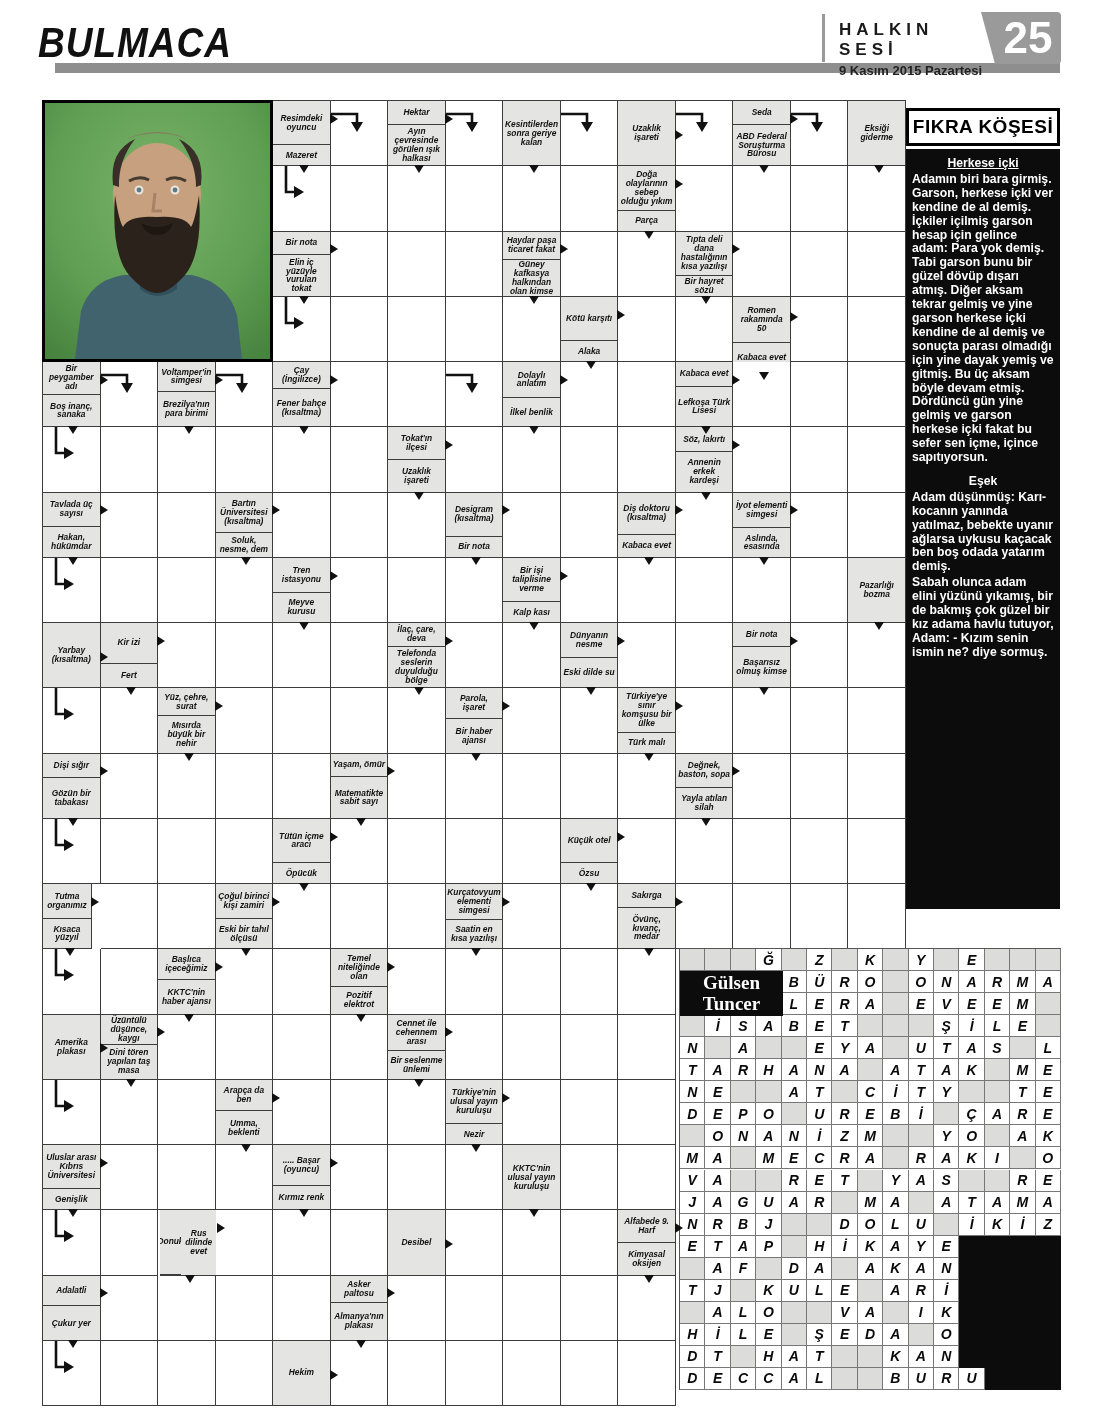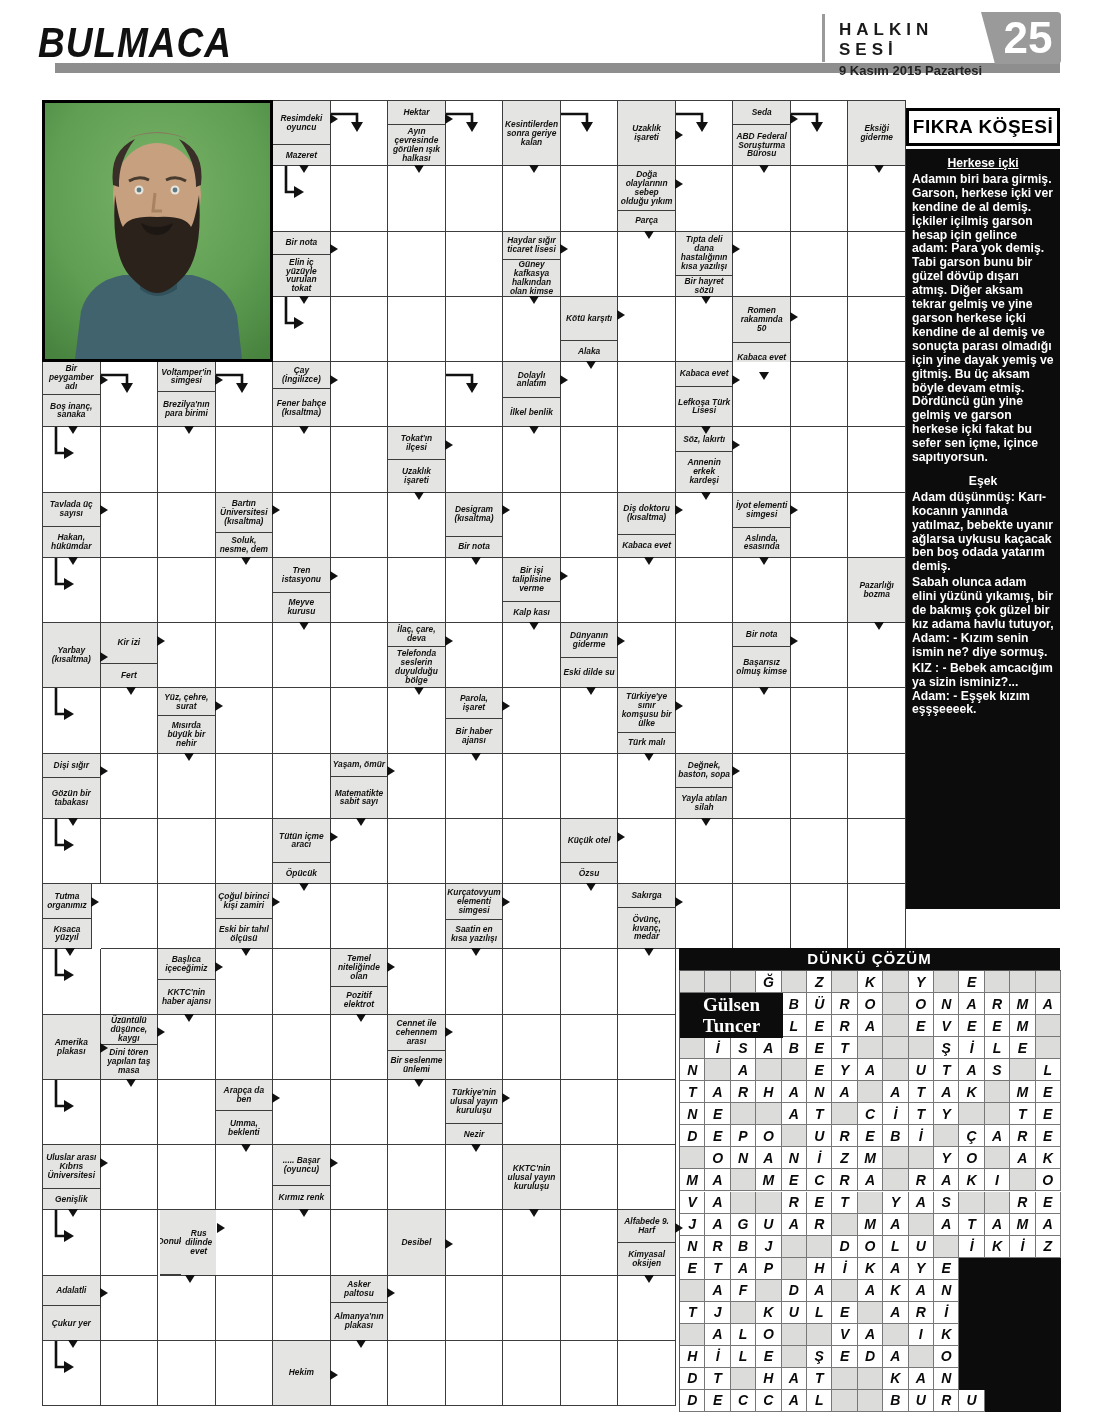--- a/index.html
+++ b/index.html
@@ -153,21 +153,21 @@
     <div class="cell clue" style="left: 230.133px; top: 130.5px; width: 57.5333px; height: 65.25px; display: flex; flex-direction: column;">
       <div class="half top" style="flex: 0.35 1 0%;">Bir nota</div>
       <div class="half" style="flex: 0.65 1 0%;">Elin iç yüzüyle vurulan tokat</div>
       <div class="tri-r" style="top: 20%;"></div>
       <div class="tri-d"></div>
     </div>
     <div class="cell" style="left: 287.667px; top: 130.5px; width: 57.5333px; height: 65.25px;"></div>
     <div class="cell" style="left: 345.2px; top: 130.5px; width: 57.5333px; height: 65.25px;"></div>
     <div class="cell" style="left: 402.733px; top: 130.5px; width: 57.5333px; height: 65.25px;"></div>
     <div class="cell clue" style="left: 460.267px; top: 130.5px; width: 57.5333px; height: 65.25px; display: flex; flex-direction: column;">
-      <div class="half top" style="flex: 0.42623 1 0%;">Haydar sığır ticaret lisesi</div>
+      <div class="half top" style="flex: 0.42623 1 0%;">Haydar paşa ticaret fakat</div>
       <div class="half" style="flex: 0.57377 1 0%;">Güney kafkasya halkından olan kimse</div>
       <div class="tri-r" style="top: 20%;"></div>
       <div class="tri-d"></div>
     </div>
     <div class="cell" style="left: 517.8px; top: 130.5px; width: 57.5333px; height: 65.25px;"></div>
     <div class="cell" style="left: 575.333px; top: 130.5px; width: 57.5333px; height: 65.25px;"></div>
     <div class="cell clue" style="left: 632.867px; top: 130.5px; width: 57.5333px; height: 65.25px; display: flex; flex-direction: column;">
       <div class="half top" style="flex: 0.7 1 0%;">Tıpta deli dana hastalığının kısa yazılışı</div>
       <div class="half" style="flex: 0.3 1 0%;">Bir hayret sözü</div>
       <div class="tri-r" style="top: 20%;"></div>
@@ -376,21 +376,21 @@
     <div class="cell" style="left: 287.667px; top: 522px; width: 57.5333px; height: 65.25px;"></div>
     <div class="cell clue" style="left: 345.2px; top: 522px; width: 57.5333px; height: 65.25px; display: flex; flex-direction: column;">
       <div class="half top" style="flex: 0.35 1 0%;">İlaç, çare, deva</div>
       <div class="half" style="flex: 0.65 1 0%;">Telefonda seslerin duyulduğu bölge</div>
       <div class="tri-r" style="top: 20%;"></div>
       <div class="tri-d"></div>
     </div>
     <div class="cell" style="left: 402.733px; top: 522px; width: 57.5333px; height: 65.25px;"></div>
     <div class="cell" style="left: 460.267px; top: 522px; width: 57.5333px; height: 65.25px;"></div>
     <div class="cell clue" style="left: 517.8px; top: 522px; width: 57.5333px; height: 65.25px; display: flex; flex-direction: column;">
-      <div class="half top" style="flex: 0.535714 1 0%;">Dünyanın giderme</div>
+      <div class="half top" style="flex: 0.535714 1 0%;">Dünyanın nesme</div>
       <div class="half" style="flex: 0.464286 1 0%;">Eski dilde su</div>
       <div class="tri-r" style="top: 20%;"></div>
       <div class="tri-d"></div>
     </div>
     <div class="cell" style="left: 575.333px; top: 522px; width: 57.5333px; height: 65.25px;"></div>
     <div class="cell" style="left: 632.867px; top: 522px; width: 57.5333px; height: 65.25px;"></div>
     <div class="cell clue" style="left: 690.4px; top: 522px; width: 57.5333px; height: 65.25px; display: flex; flex-direction: column;">
       <div class="half top" style="flex: 0.35 1 0%;">Bir nota</div>
       <div class="half" style="flex: 0.65 1 0%;">Başarısız olmuş kimse</div>
       <div class="tri-r" style="top: 20%;"></div>
@@ -736,26 +736,24 @@
 </div>
 
 <div id="fikra">
   <div id="fikra-title">FIKRA KÖŞESİ</div>
   <div id="fikra-body">
     <p class="story-title">Herkese içki</p>
     <p>Adamın biri bara girmiş. Garson, herkese içki ver kendine de al demiş. İçkiler içilmiş garson hesap için gelince adam: Para yok demiş. Tabi garson bunu bir güzel dövüp dışarı atmış. Diğer aksam tekrar gelmiş ve yine garson herkese içki kendine de al demiş ve sonuçta parası olmadığı için yine dayak yemiş ve gitmiş. Bu üç aksam böyle devam etmiş. Dördüncü gün yine gelmiş ve garson herkese içki fakat bu sefer sen içme, içince sapıtıyorsun.</p>
     <p class="story-title2">Eşek</p>
     <p>Adam düşünmüş: Karı-kocanın yanında yatılmaz, bebekte uyanır ağlarsa uykusu kaçacak ben boş odada yatarım demiş.</p>
     <p>Sabah olunca adam elini yüzünü yıkamış, bir de bakmış çok güzel bir kız adama havlu tutuyor, Adam: - Kızım senin ismin ne? diye sormuş.</p>
-    <p>KIZ : - Bebek amcacığım ya sizin isminiz?... Adam: - Eşşek kızım eşşşeeeek.</p>
   </div>
 </div>
 
 <div id="cozum">
-  <div id="cozum-bar">DÜNKÜ ÇÖZÜM</div>
   <div id="cozum-grid">
     <div id="author-box">
       <span>Gülsen</span>
       <span>Tuncer</span>
     </div>
   <div class="scell sclue" style="left: 0px; top: 0px; width: 25.4px; height: 22.05px;"></div>
       <div class="scell sclue" style="left: 25.4px; top: 0px; width: 25.4px; height: 22.05px;"></div>
       <div class="scell sclue" style="left: 50.8px; top: 0px; width: 25.4px; height: 22.05px;"></div>
       <div class="scell" style="left: 76.2px; top: 0px; width: 25.4px; height: 22.05px;">Ğ</div>
       <div class="scell sclue" style="left: 101.6px; top: 0px; width: 25.4px; height: 22.05px;"></div>

